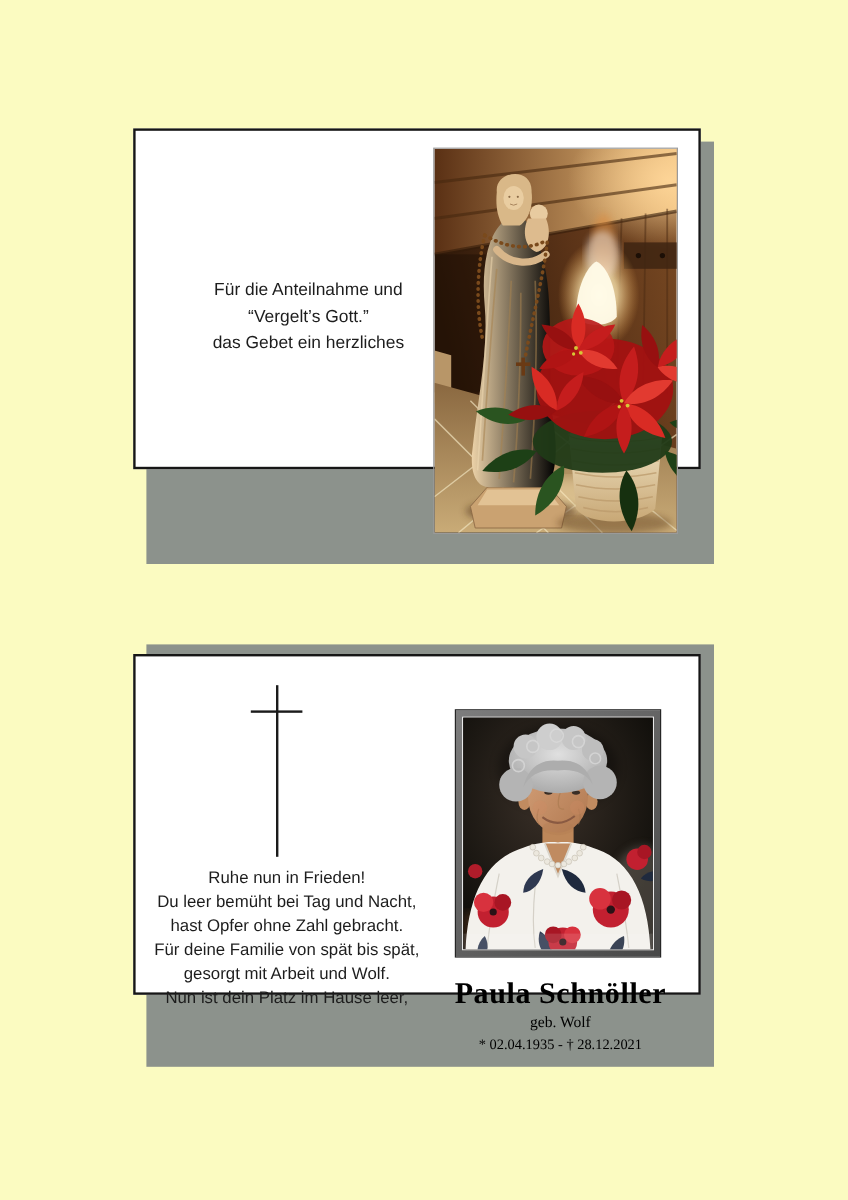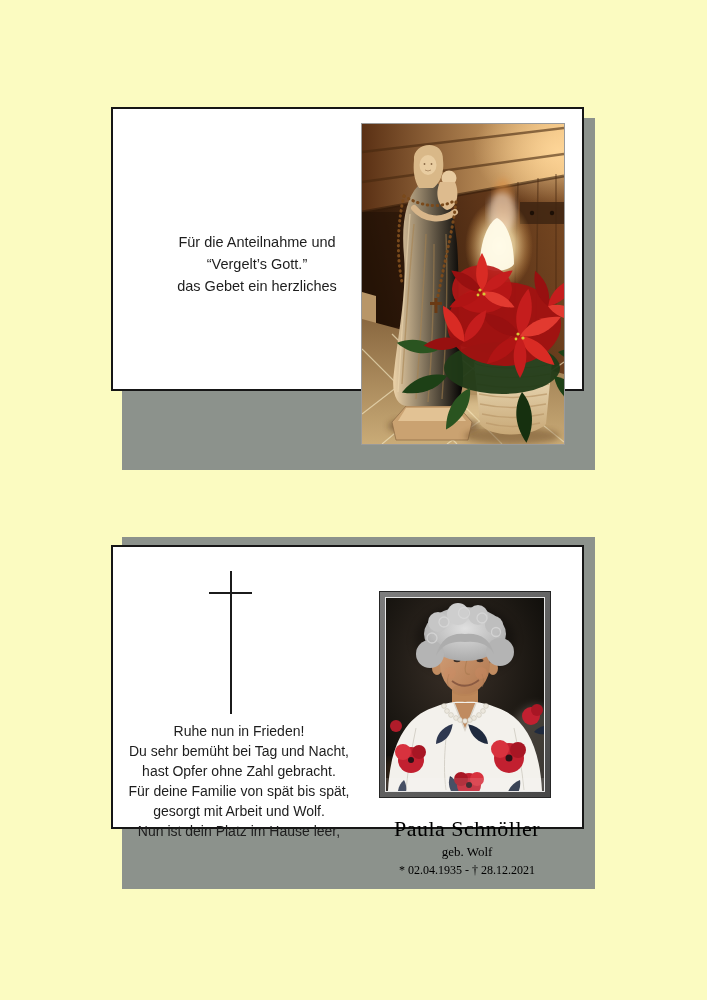--- a/index.html
+++ b/index.html
@@ -32,21 +32,21 @@
   .cross-h{position:absolute;left:6px;top:25px;width:43px;height:1.6px;background:#1b1b1b;}
   .poem{position:absolute;left:2px;top:174px;width:248px;text-align:center;
         font-size:14px;line-height:20px;color:#1d1d1d;}
   .portrait-frame{position:absolute;left:266px;top:44px;width:172px;height:207px;box-sizing:border-box;
                   border:1px solid #262626;background:linear-gradient(135deg,#7d7d7d,#474747);
                   padding:5px;}
   .portrait-inner{width:100%;height:100%;box-sizing:border-box;border:1px solid #e8e8e8;background:#0a0806;}
   .portrait-inner svg{display:block;width:158px;height:193px;}
   .name-block{position:absolute;left:244px;top:268px;width:220px;text-align:center;
               font-family:"Liberation Serif",serif;color:#000;}
-  .name{font-size:22px;line-height:28px;font-weight:400;letter-spacing:.5px;}
+  .name{font-size:25px;line-height:28px;font-weight:700;letter-spacing:.5px;}
   .maiden{font-size:13px;line-height:17px;}
   .dates{font-size:12px;line-height:20px;}
 </style>
 </head>
 <body>
 
 <div class="card-shadow shadow1"></div>
 <div class="card card1">
 
   <div class="thanks">
@@ -229,21 +229,21 @@
 <div class="card-shadow shadow2"></div>
 <div class="card card2">
 
   <div class="cross">
     <div class="cross-v"></div>
     <div class="cross-h"></div>
   </div>
 
   <div class="poem">
     <div>Ruhe nun in Frieden!</div>
-    <div>Du sehr bemüht bei Tag und Nacht,</div>
+    <div>Du leer bemüht bei Tag und Nacht,</div>
     <div>hast Opfer ohne Zahl gebracht.</div>
     <div>Für deine Familie von spät bis spät,</div>
     <div>gesorgt mit Arbeit und Wolf.</div>
     <div>Nun ist dein Platz im Hause leer,</div>
   </div>
 
   <div class="portrait-frame">
     <div class="portrait-inner">
       <svg viewBox="0 0 158 193" xmlns="http://www.w3.org/2000/svg">
         <defs>

